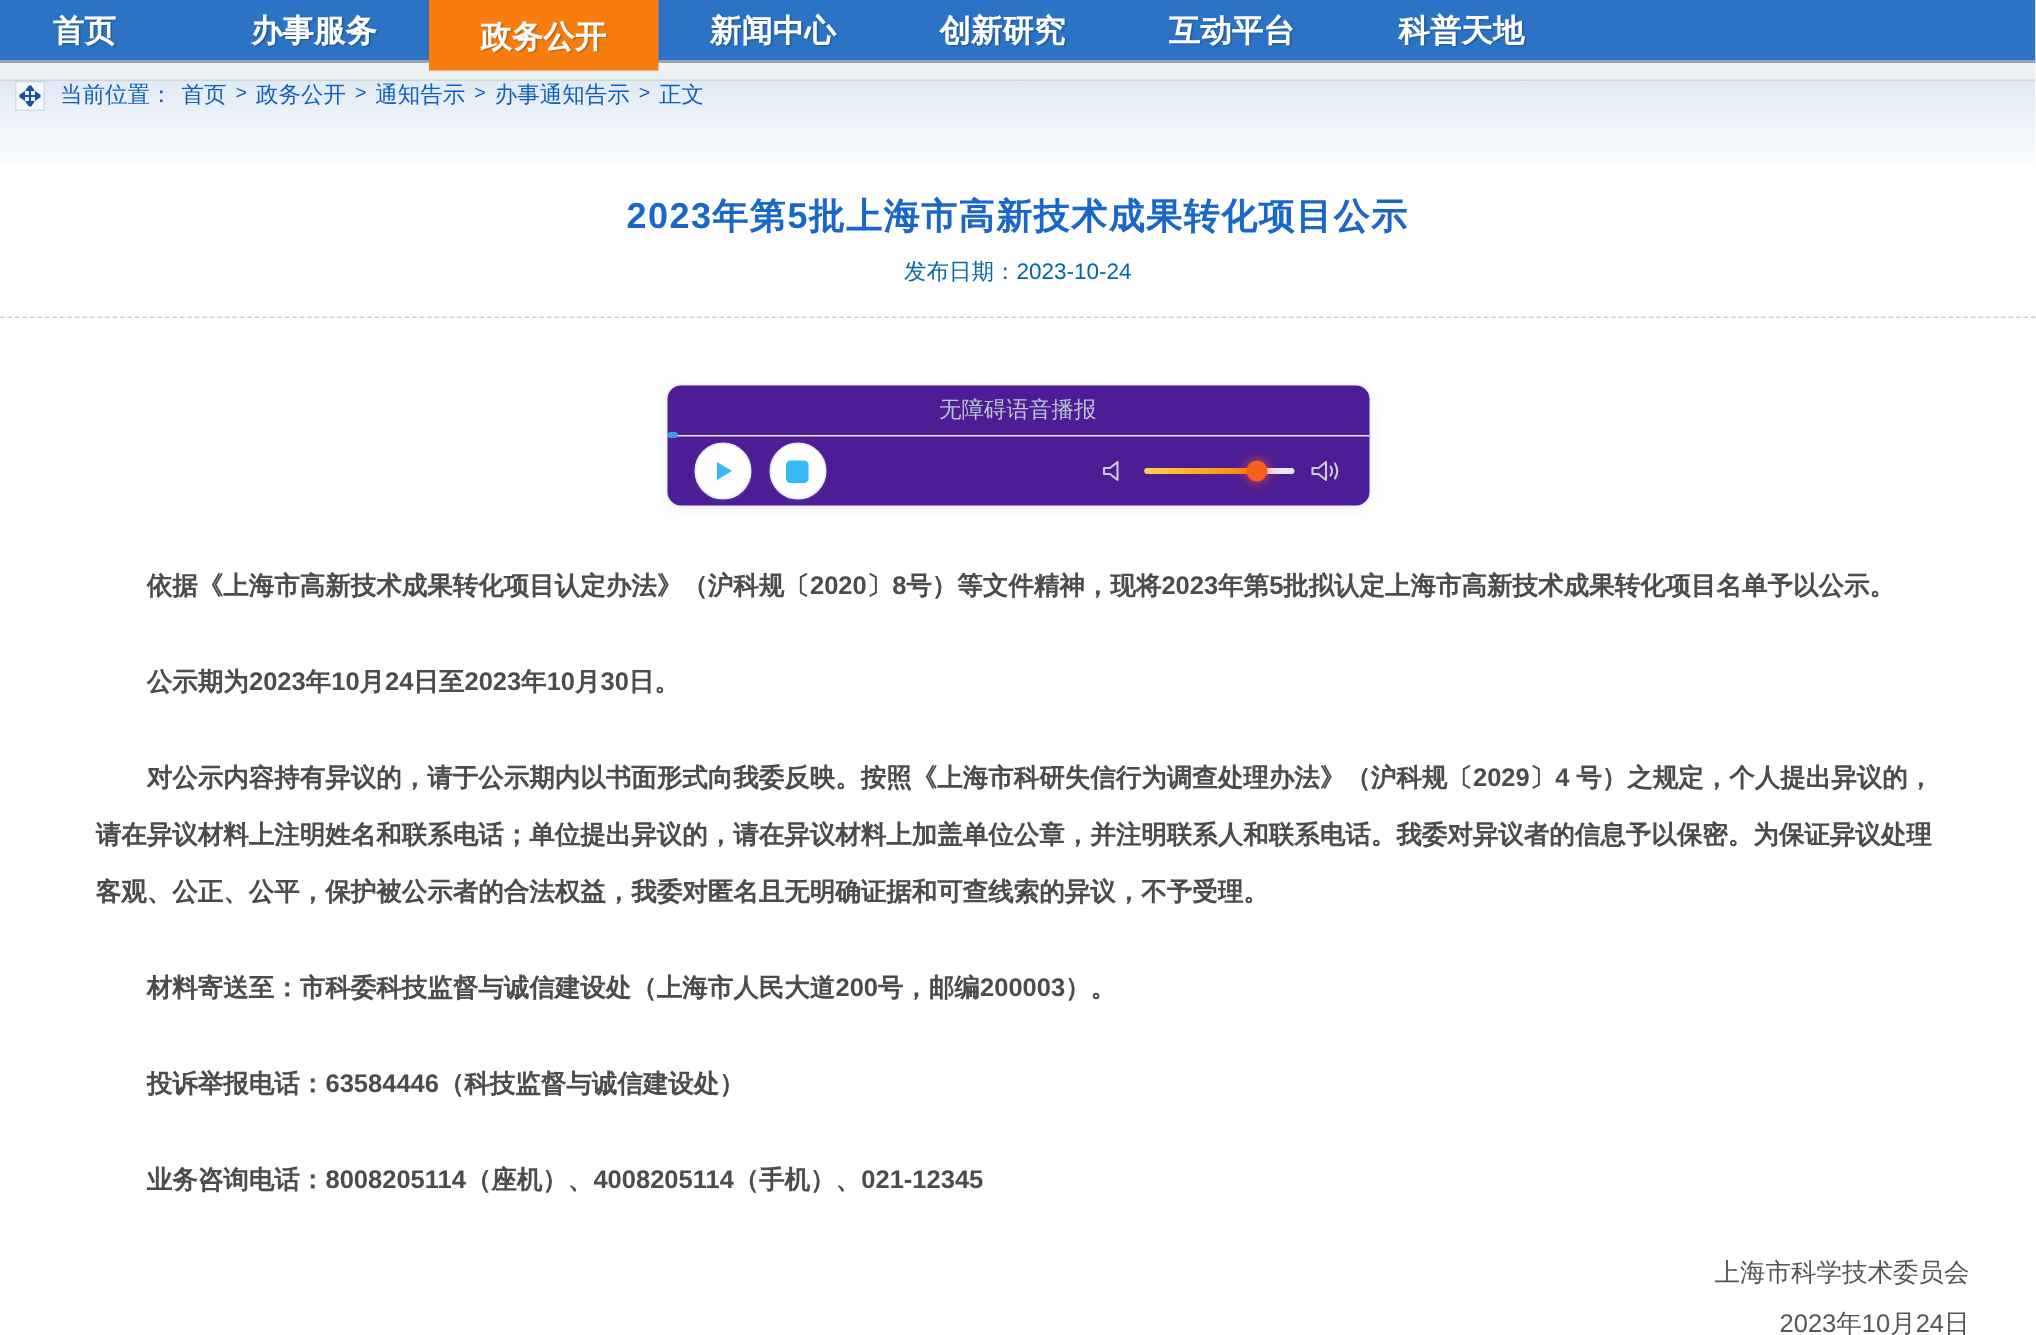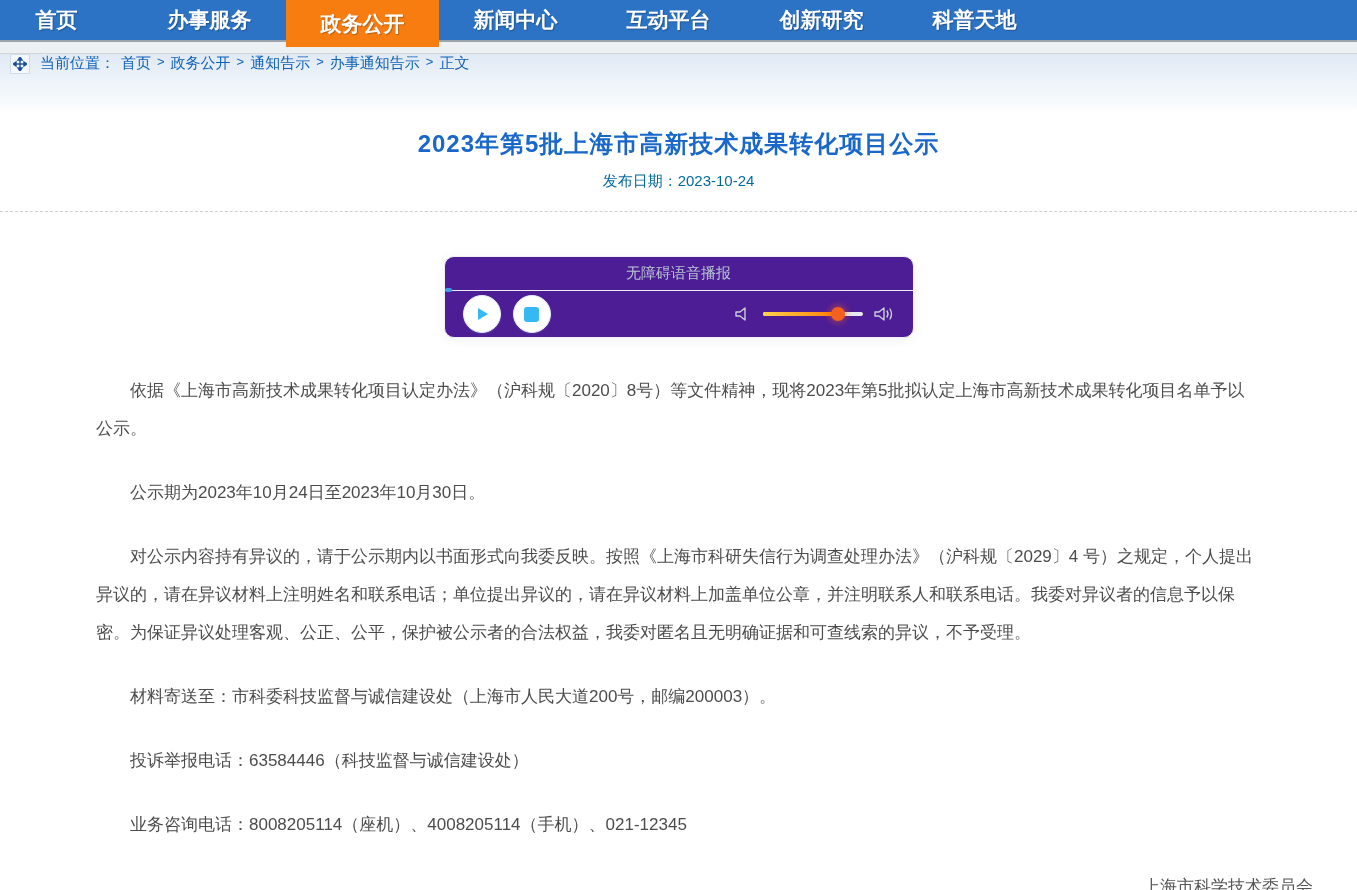--- a/index.html
+++ b/index.html
@@ -40,35 +40,35 @@
                display:flex; align-items:center; justify-content:center; margin-right:12px; cursor:pointer;
                box-shadow:0 1px 3px rgba(150,170,200,.15); }
   .stop-glyph { width:15px; height:15px; border-radius:3px; background:#35b8f4; }
   .vol-zone { margin-left:auto; display:flex; align-items:center; gap:10px; }
   .vol-track { width:100px; height:4px; border-radius:2px; background:#e6e9ef; position:relative; }
   .vol-fill { height:4px; border-radius:2px; background:linear-gradient(90deg,#fed34c,#fe7c02); }
   .vol-knob { position:absolute; top:-5px; width:14px; height:14px; border-radius:50%;
               background:#f4611f; box-shadow:0 0 6px 2px rgba(244,97,31,.45); transform:translateX(-7px); }
 
   
-  .article { padding:34px 96px 0; }
+  .article { padding:34px 64px 0;font-weight:bold; }
   .article p { color:#4c4c4c; font-size:17px; line-height:38px; text-indent:2em; margin-bottom:26px; }
   .signature { margin-top:8px; padding-right:44px; text-align:right; color:#555;
                font-size:17px; line-height:34px; }
 </style>
 </head>
 <body>
 
 <nav class="topnav">
   <div class="nav-item">首页</div>
   <div class="nav-item">办事服务</div>
   <div class="nav-item active">政务公开</div>
   <div class="nav-item">新闻中心</div>
+  <div class="nav-item">创新研究</div>
   <div class="nav-item">互动平台</div>
-  <div class="nav-item">创新研究</div>
   <div class="nav-item">科普天地</div>
 </nav>
 
 <div class="subband"></div>
 
 <div class="crumbband">
   <span class="crumb-icon">
     <svg width="14" height="14" viewBox="0 0 14 14">
       <g stroke="#1a4f9e" stroke-width="1.4" fill="#1a4f9e">
         <line x1="7" y1="2" x2="7" y2="12"></line>

